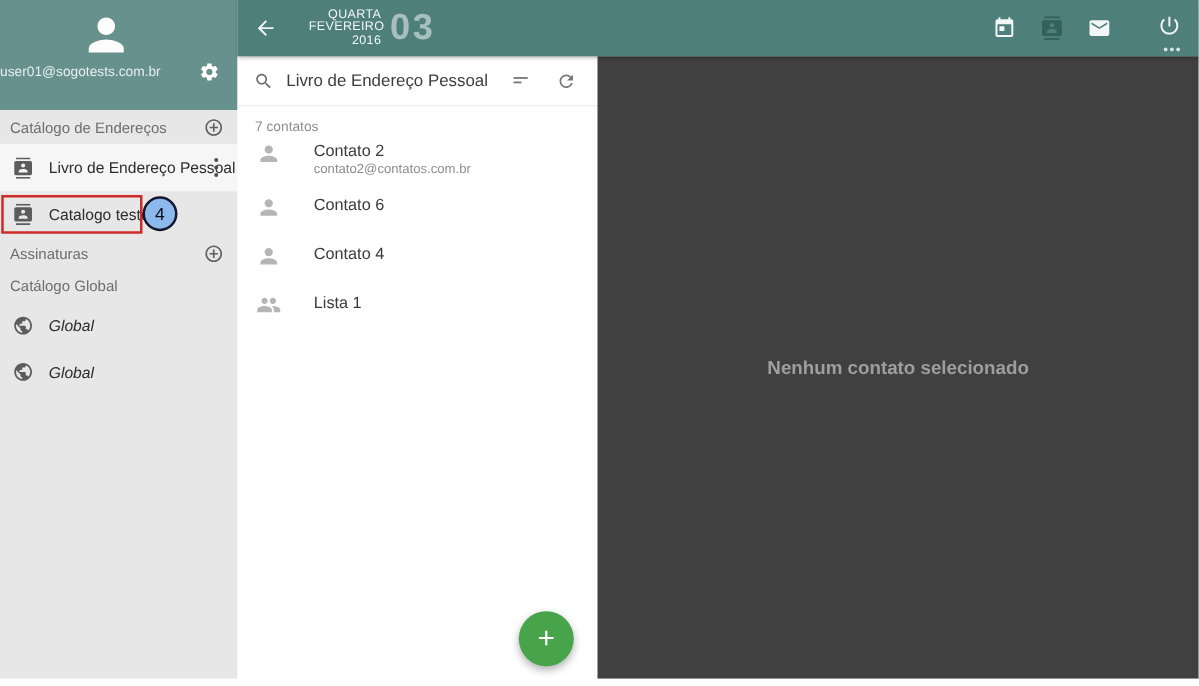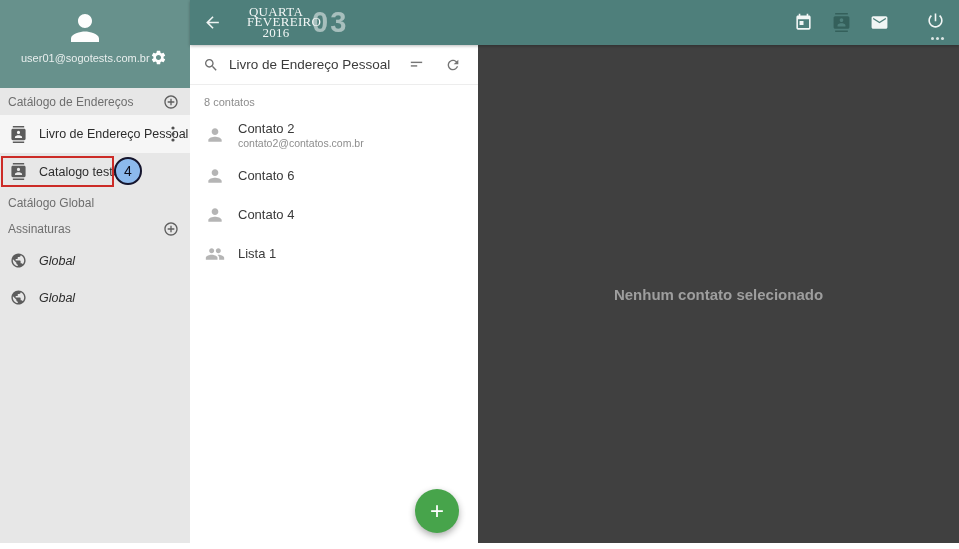--- a/index.html
+++ b/index.html
@@ -6,21 +6,21 @@
   html,body { width:959px; height:549px; }
   body {
     position:relative; overflow:hidden; background:#fff;
     font-family:"Liberation Sans", sans-serif;
   }
 
   
   .sidebar { position:absolute; left:0; top:0; width:190px; height:543px; background:#e7e7e7; }
   .sidebar-top { position:relative; height:88px; background:var(--sidebar-teal,#67918c); }
   .avatar-icon { position:absolute; left:64px; top:7px; width:42px; height:42px; fill:#fdfdfd; }
-  .account-row { position:absolute; left:21px; right:14px; top:49px; display:flex; align-items:center; justify-content:flex-start; }
+  .account-row { position:absolute; left:0; right:14px; top:49px; display:flex; align-items:center; justify-content:space-between; }
   .account-email { color:rgba(255,255,255,.85); font-size:11px; }
   .gear-icon { width:17px; height:17px; fill:#fff; cursor:pointer; }
 
   .section-header { display:flex; align-items:center; justify-content:space-between;
     padding-left:8px; padding-right:11px; color:#6e6e6e; font-size:12px; }
   .sh-books { height:27px;gap:12px; }
   .sh-subs  { height:26px; }
   .sh-global{ height:26px; }
   .plus-icon { width:16px; height:16px; fill:#5f5f5f; cursor:pointer; }
 
@@ -39,42 +39,42 @@
   .step-circle { position:absolute; left:114px; top:4px; width:28px; height:28px; border-radius:50%;
     background:var(--annotation-blue-fill,#8cb9ec); border:2px solid #15152d;
     display:flex; align-items:center; justify-content:center;
     font-size:14px; color:#0d0d1a; pointer-events:none; }
 
   
   .main-header { position:absolute; left:190px; top:0; width:769px; height:45px;
     background:var(--header-teal,#4e7f7b); display:flex; align-items:center;
     box-shadow:0 1px 3px rgba(0,0,0,.28); z-index:2; }
   .back-icon { margin-left:13px; width:19px; height:19px; fill:#eef4f3; cursor:pointer; flex:none; }
-  .date-block { margin-left:25px; width:58px; text-align:center; color:#f3f7f6;
-    font-size:13px; line-height:10.5px; letter-spacing:.3px;font-family:Liberation Serif, serif; }
+  .date-block { margin-left:25px; width:58px; text-align:right; color:#f3f7f6;
+    font-size:10px; line-height:10.5px; letter-spacing:.3px; }
   .day-number { margin-left:7px; font-size:29px; font-weight:700;
     color:rgba(255,255,255,.5); letter-spacing:2px; line-height:1;text-align:right; }
   .header-icons { margin-left:auto; margin-right:14px; display:flex; align-items:center; gap:19px; }
   .hicon { width:19px; height:19px; fill:#f2f6f5; cursor:pointer; }
   .hicon.active { fill:#34605b; }
   .power-wrap { position:relative; margin-left:18px; cursor:pointer; }
   .power-dots { position:absolute; left:5px; bottom:-6px; width:3px; height:3px; border-radius:50%;
     background:rgba(255,255,255,.8); box-shadow:5px 0 0 rgba(255,255,255,.8), 10px 0 0 rgba(255,255,255,.8); }
 
   
   .list-column { position:absolute; left:190px; top:45px; width:288px; height:498px; background:#fff; }
   .search-row { height:40px; display:flex; align-items:center; padding:0 17px 0 13px;
     border-bottom:1px solid #ededed; }
   .search-icon { width:16px; height:16px; fill:#6d6d6d; flex:none; }
   .search-input { flex:1; min-width:0; margin-left:10px; border:none; outline:none; background:transparent;
     font-family:inherit; font-size:13.5px; color:#3c3c3c; }
   .sort-icon { width:17px; height:17px; fill:#757575; margin-right:20px; cursor:pointer; flex:none; }
   .refresh-icon { width:16px; height:16px; fill:#757575; cursor:pointer; flex:none; }
   .count-row { padding:11px 0 5px 14px; font-size:11px; color:#8d8d8d; }
-  .contact-row { display:flex; align-items:center; height:39px; padding-left:15px; cursor:pointer; }
+  .contact-row { display:flex; height:39px; padding-left:15px; cursor:pointer;gap:13px; }
   .contact-row.two-line { height:43px; }
   .contact-avatar { width:20px; height:20px; fill:#b5b5b5; flex:none; }
   .contact-text { margin-left:13px; }
   .contact-name { font-size:13px; color:#3a3a3a; }
   .contact-email { font-size:10.5px; color:#8d8d8d; margin-top:1px; }
   .fab { position:absolute; right:19px; bottom:10px; width:44px; height:44px; border-radius:50%;
     background:var(--fab-green,#47a44b); color:#fff; border:none; cursor:pointer;
     font-size:24px; line-height:1; display:flex; align-items:center; justify-content:center;
     box-shadow:0 3px 7px rgba(0,0,0,.32); font-family:inherit; }
 
@@ -122,29 +122,29 @@
 
   <div class="book-row r-teste">
     <svg class="book-icon" viewBox="0 0 24 24">
       <path d="M20 0H4v2h16V0zM4 24h16v-2H4v2zM20 4H4c-1.1 0-2 .9-2 2v12c0 1.1.9 2 2 2h16c1.1 0 2-.9 2-2V6c0-1.1-.9-2-2-2zm-8 2.75c1.24 0 2.25 1.01 2.25 2.25s-1.01 2.25-2.25 2.25S9.75 10.24 9.75 9s1.01-2.25 2.25-2.25zM17 17H7v-1.5c0-1.67 3.33-2.5 5-2.5s5 .83 5 2.5V17z"></path>
     </svg>
     <span class="book-label">Catalogo teste.</span>
     <div class="red-box"></div>
     <div class="step-circle">4</div>
   </div>
 
-  <div class="section-header sh-global">
-    <span>Catálogo Global</span>
-  </div>
-
   <div class="section-header sh-subs">
     <span>Assinaturas</span>
     <svg class="plus-icon" viewBox="0 0 24 24">
       <path d="M13 7h-2v4H7v2h4v4h2v-4h4v-2h-4V7zm-1-5C6.48 2 2 6.48 2 12s4.48 10 10 10 10-4.48 10-10S17.52 2 12 2zm0 18c-4.41 0-8-3.59-8-8s3.59-8 8-8 8 3.59 8 8-3.59 8-8 8z"></path>
     </svg>
+  </div>
+
+  <div class="section-header sh-global">
+    <span>Catálogo Global</span>
   </div>
 
   <div class="book-row global-row">
     <svg class="globe-icon" viewBox="0 0 24 24">
       <path d="M12 2C6.48 2 2 6.48 2 12s4.48 10 10 10 10-4.48 10-10S17.52 2 12 2zm-1 17.93c-3.95-.49-7-3.85-7-7.93 0-.62.08-1.21.21-1.79L9 15v1c0 1.1.9 2 2 2v1.93zm6.9-2.54c-.26-.81-1-1.39-1.9-1.39h-1v-3c0-.55-.45-1-1-1H8v-2h2c.55 0 1-.45 1-1V7h2c1.1 0 2-.9 2-2v-.41c2.93 1.19 5 4.06 5 7.41 0 2.08-.8 3.97-2.1 5.39z"></path>
     </svg>
     <span class="book-label">Global</span>
   </div>
 
   <div class="book-row global-row">
@@ -193,21 +193,21 @@
     <input class="search-input" type="text" value="Livro de Endereço Pessoal" style="">
     <svg class="sort-icon" viewBox="0 0 24 24">
       <rect x="4" y="8" width="16" height="2"></rect>
         <rect x="4" y="13" width="9" height="2"></rect>
     </svg>
     <svg class="refresh-icon" viewBox="0 0 24 24">
       <path d="M17.65 6.35C16.2 4.9 14.21 4 12 4c-4.42 0-7.99 3.58-7.99 8s3.57 8 7.99 8c3.73 0 6.84-2.55 7.73-6h-2.08c-.82 2.33-3.04 4-5.65 4-3.31 0-6-2.69-6-6s2.69-6 6-6c1.66 0 3.14.69 4.22 1.78L13 11h7V4l-2.35 2.35z"></path>
     </svg>
   </div>
 
-  <div class="count-row">8 contatos</div>
+  <div class="count-row">7 contatos</div>
 
   <div class="contact-row two-line">
     <svg class="contact-avatar" viewBox="0 0 24 24">
       <path d="M12 12c2.21 0 4-1.79 4-4s-1.79-4-4-4-4 1.79-4 4 1.79 4 4 4zm0 2c-2.67 0-8 1.34-8 4v2h16v-2c0-2.66-5.33-4-8-4z"></path>
     </svg>
     <div class="contact-text">
       <div class="contact-name">Contato 2</div>
       <div class="contact-email">contato2@contatos.com.br</div>
     </div>
   </div>

